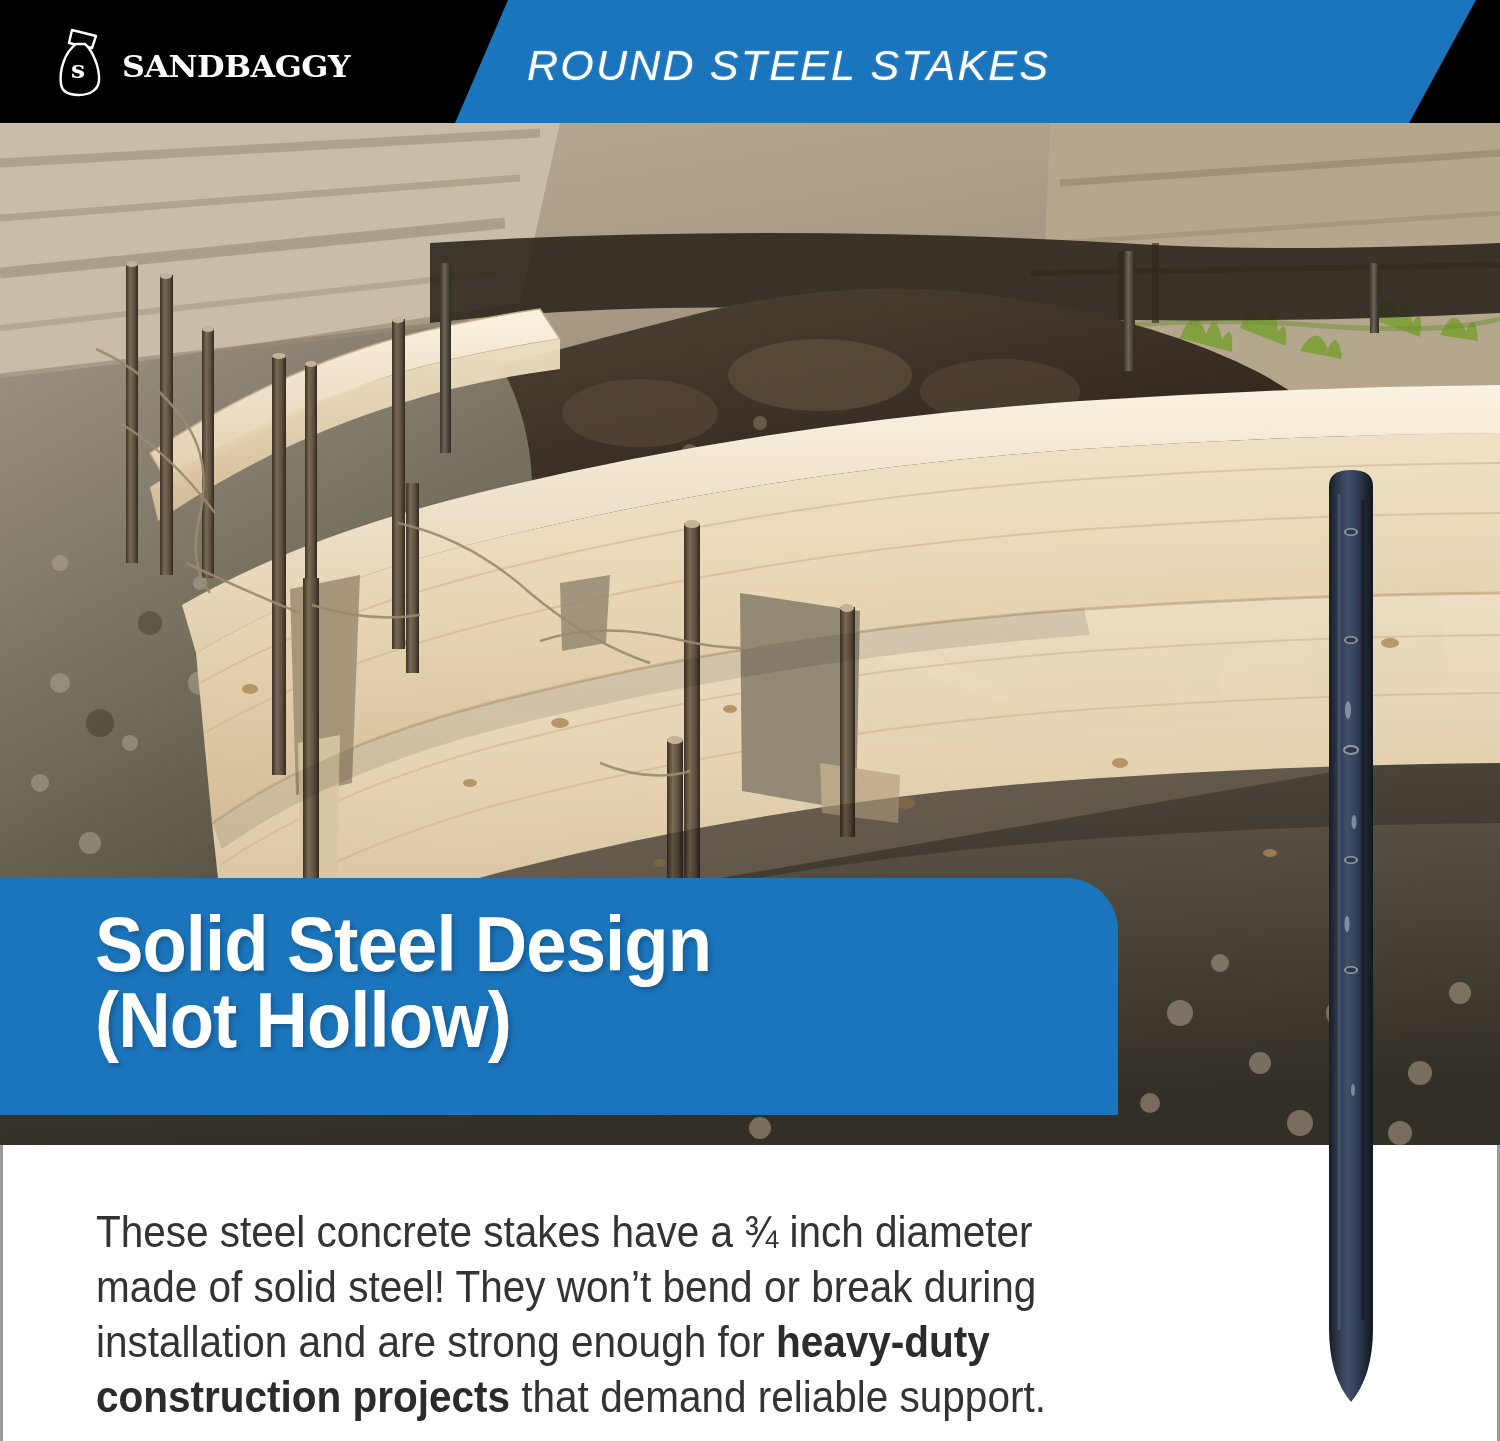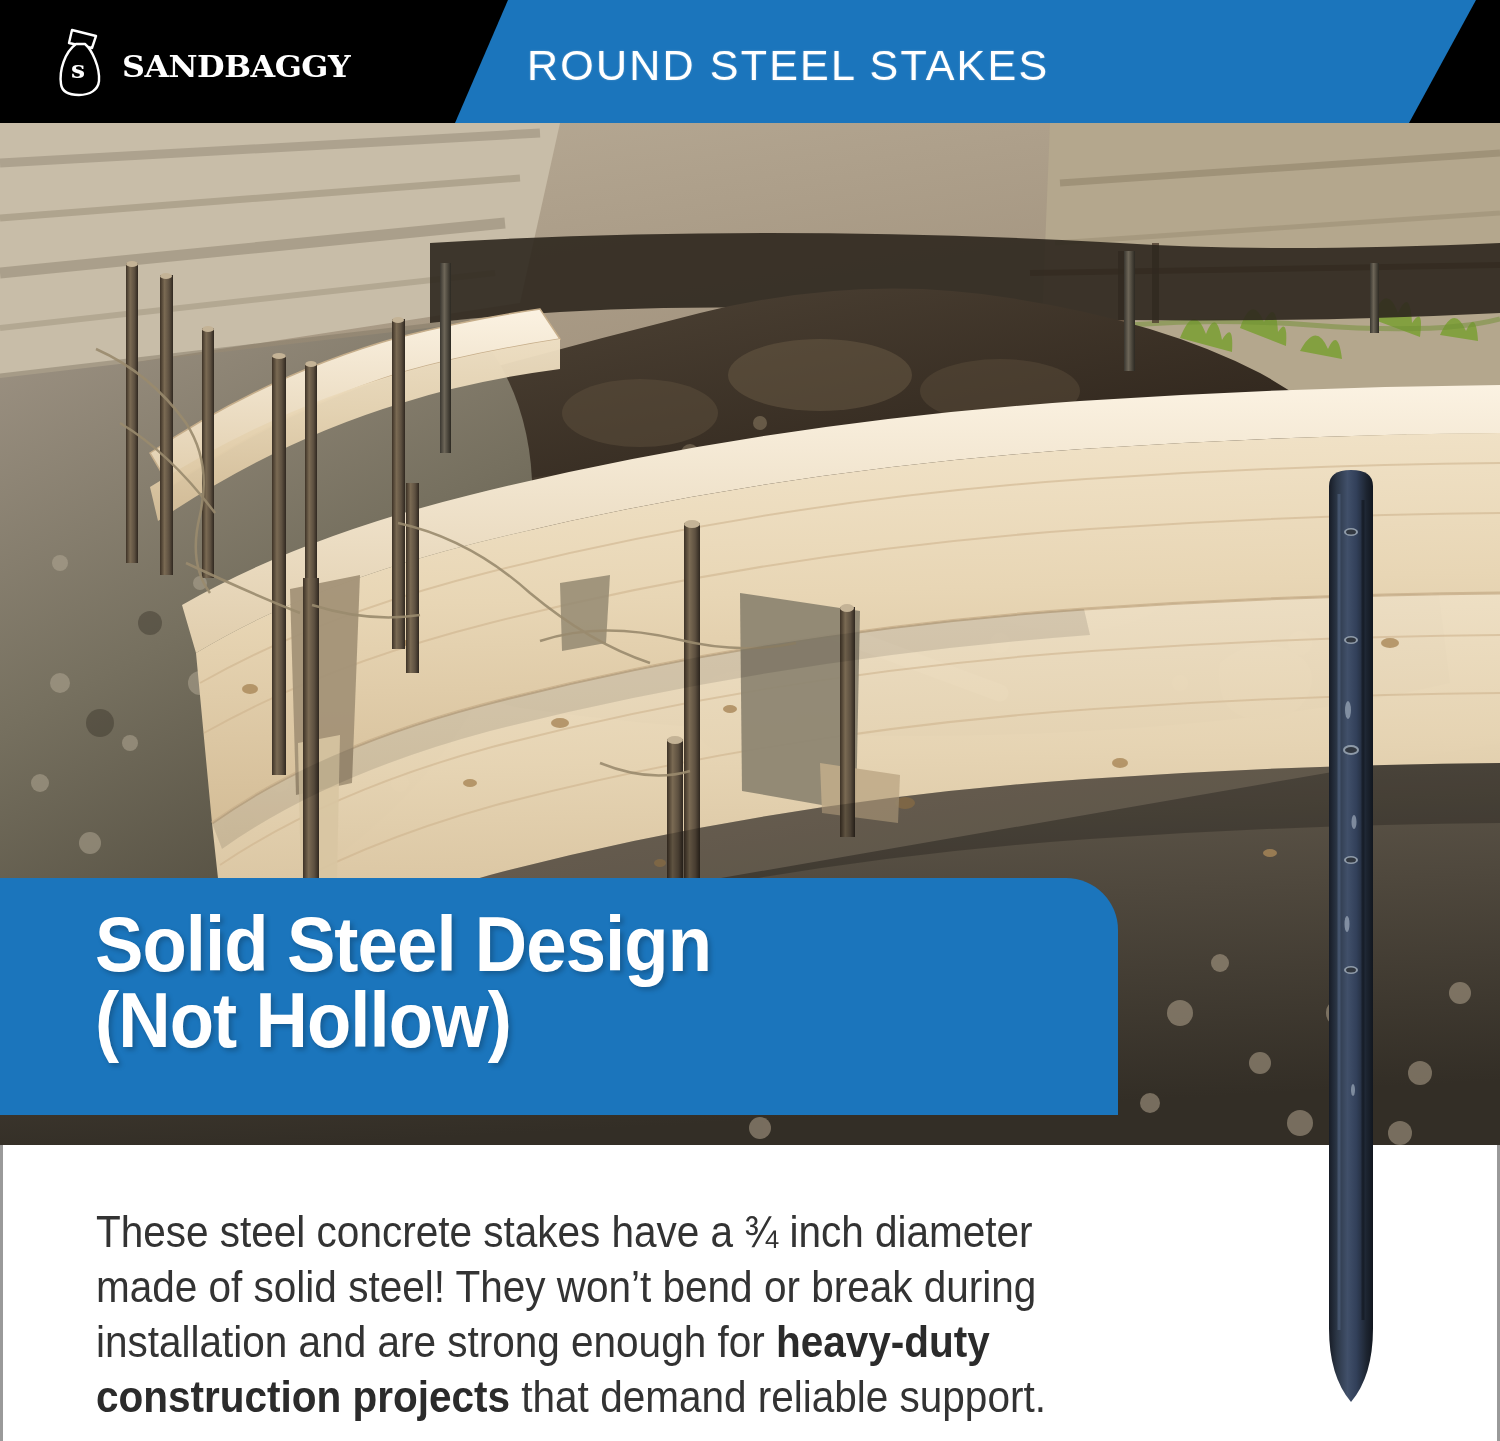--- a/index.html
+++ b/index.html
@@ -31,20 +31,21 @@
     text-transform:lowercase;
     font-variant:small-caps;
     transform:scaleX(1.06);
     transform-origin:left center;
     text-shadow:2px 2px 0 rgba(0,0,0,0.9);
   }
   .header-title {
     position:absolute; left:527px; top:41px;
     color:#ffffff;
     font-size:43px;
+    font-style:italic;
     font-weight:400;
     letter-spacing:2.2px;
     white-space:nowrap;
     z-index:3;
     text-shadow:0 0 2px rgba(255,255,255,0.35);
   }
 
   
   .photo {
     position:absolute; left:0; top:123px; width:1500px; height:1022px;

